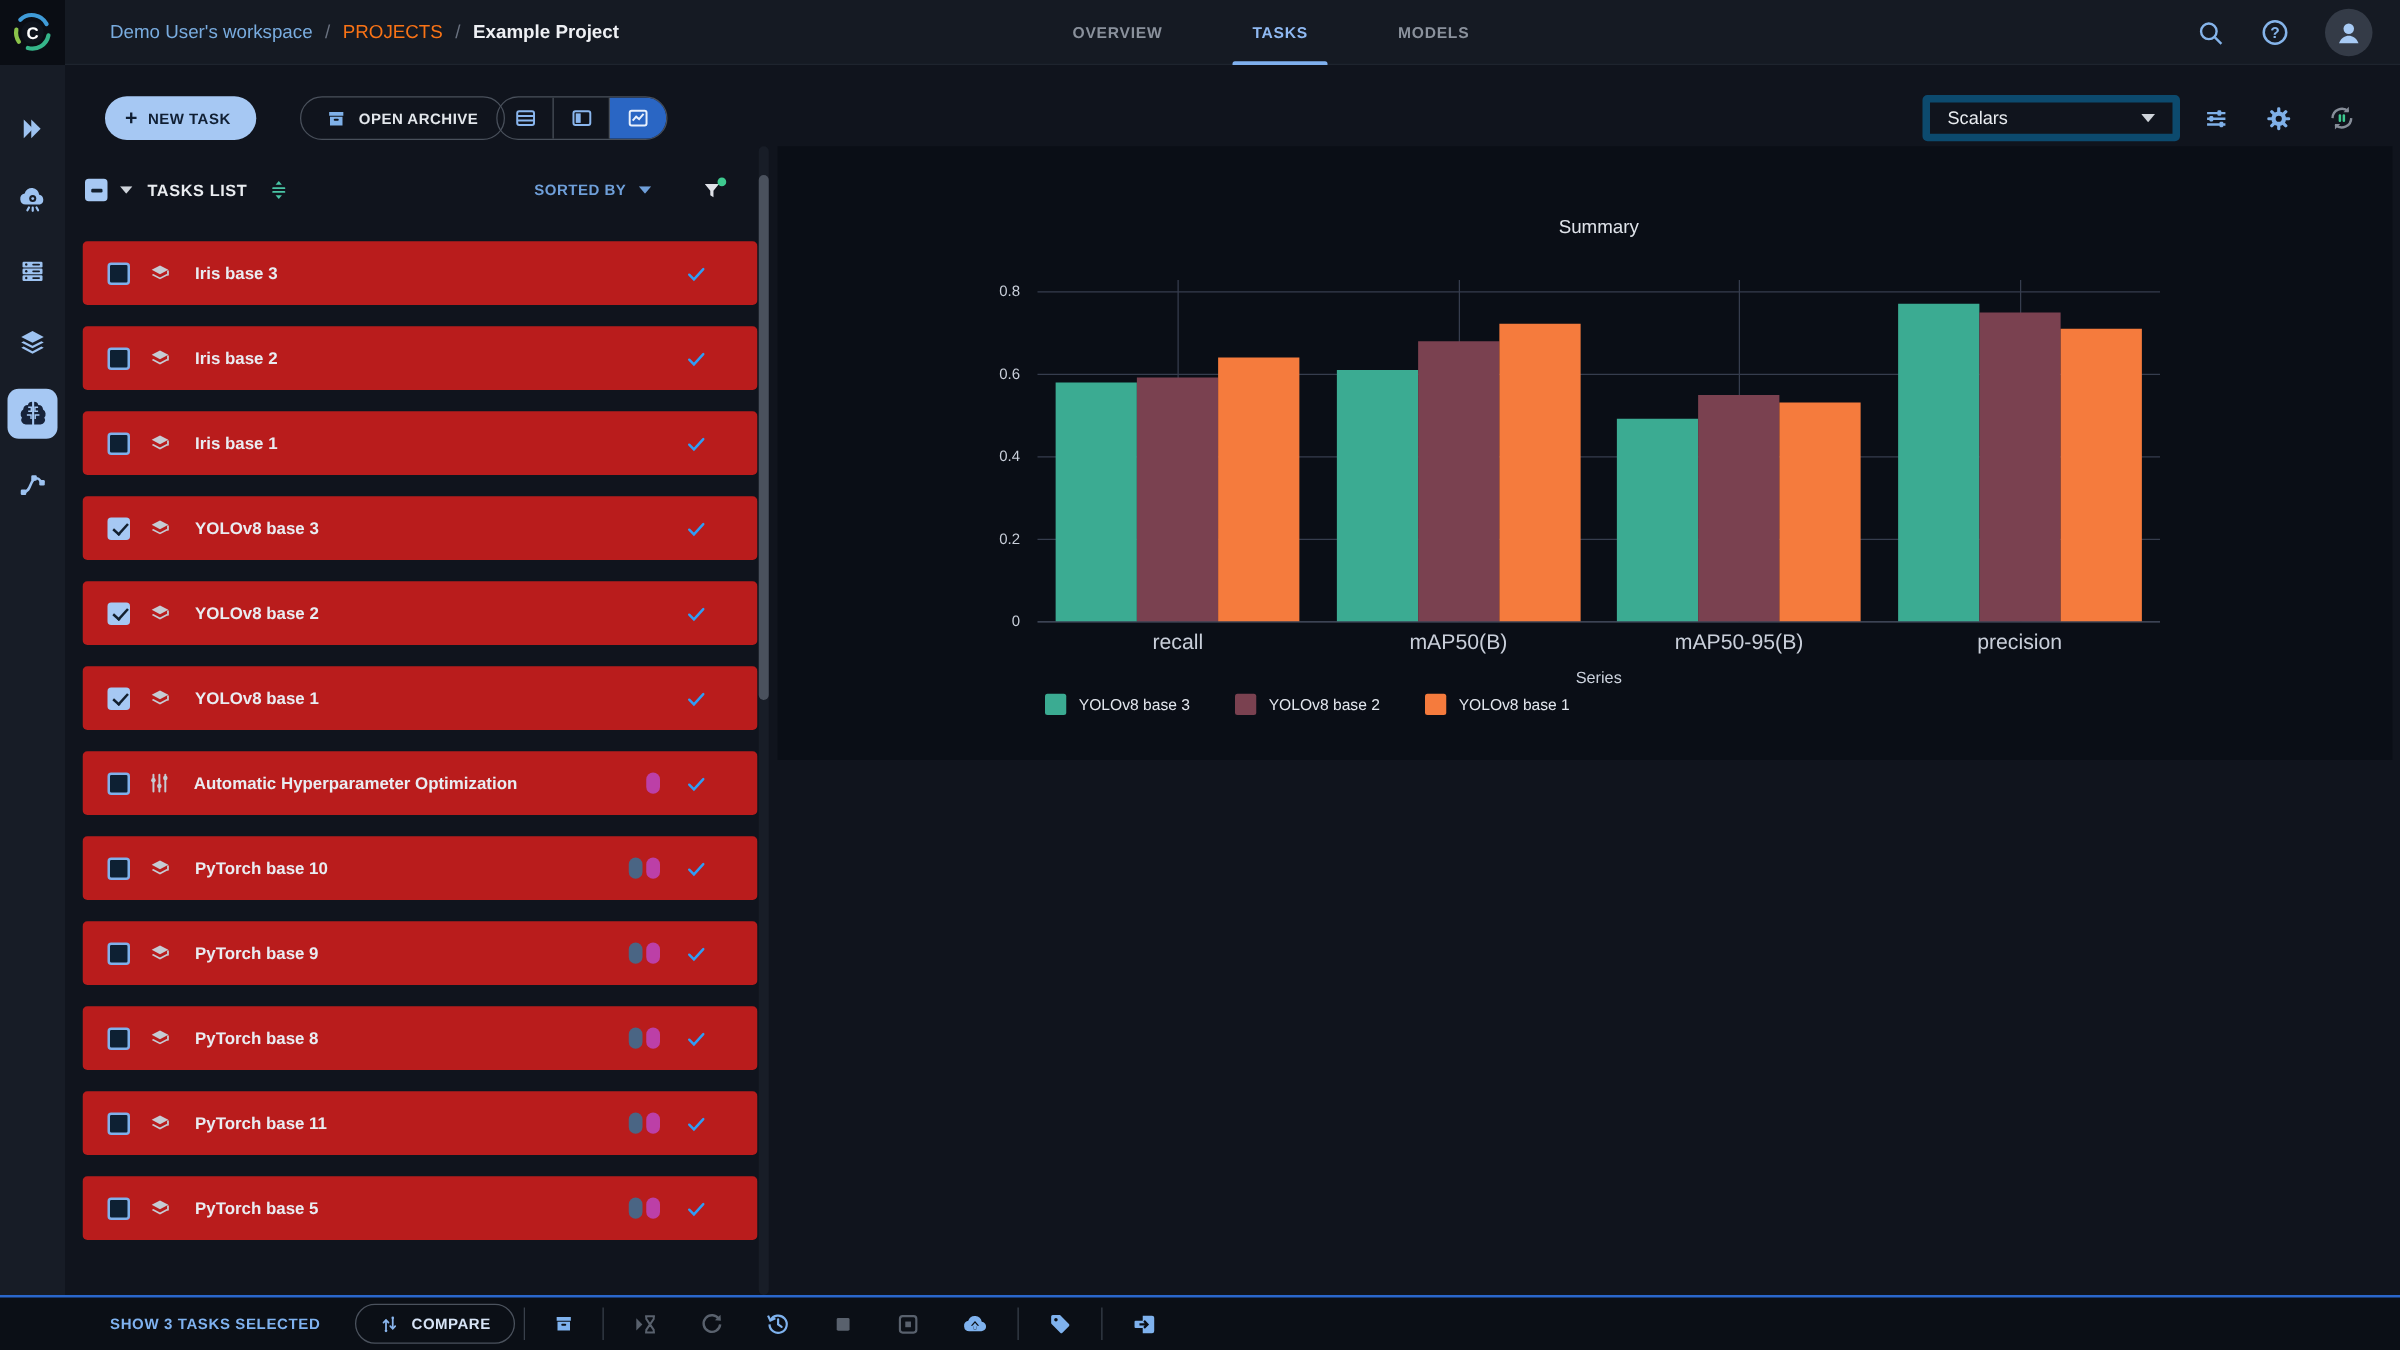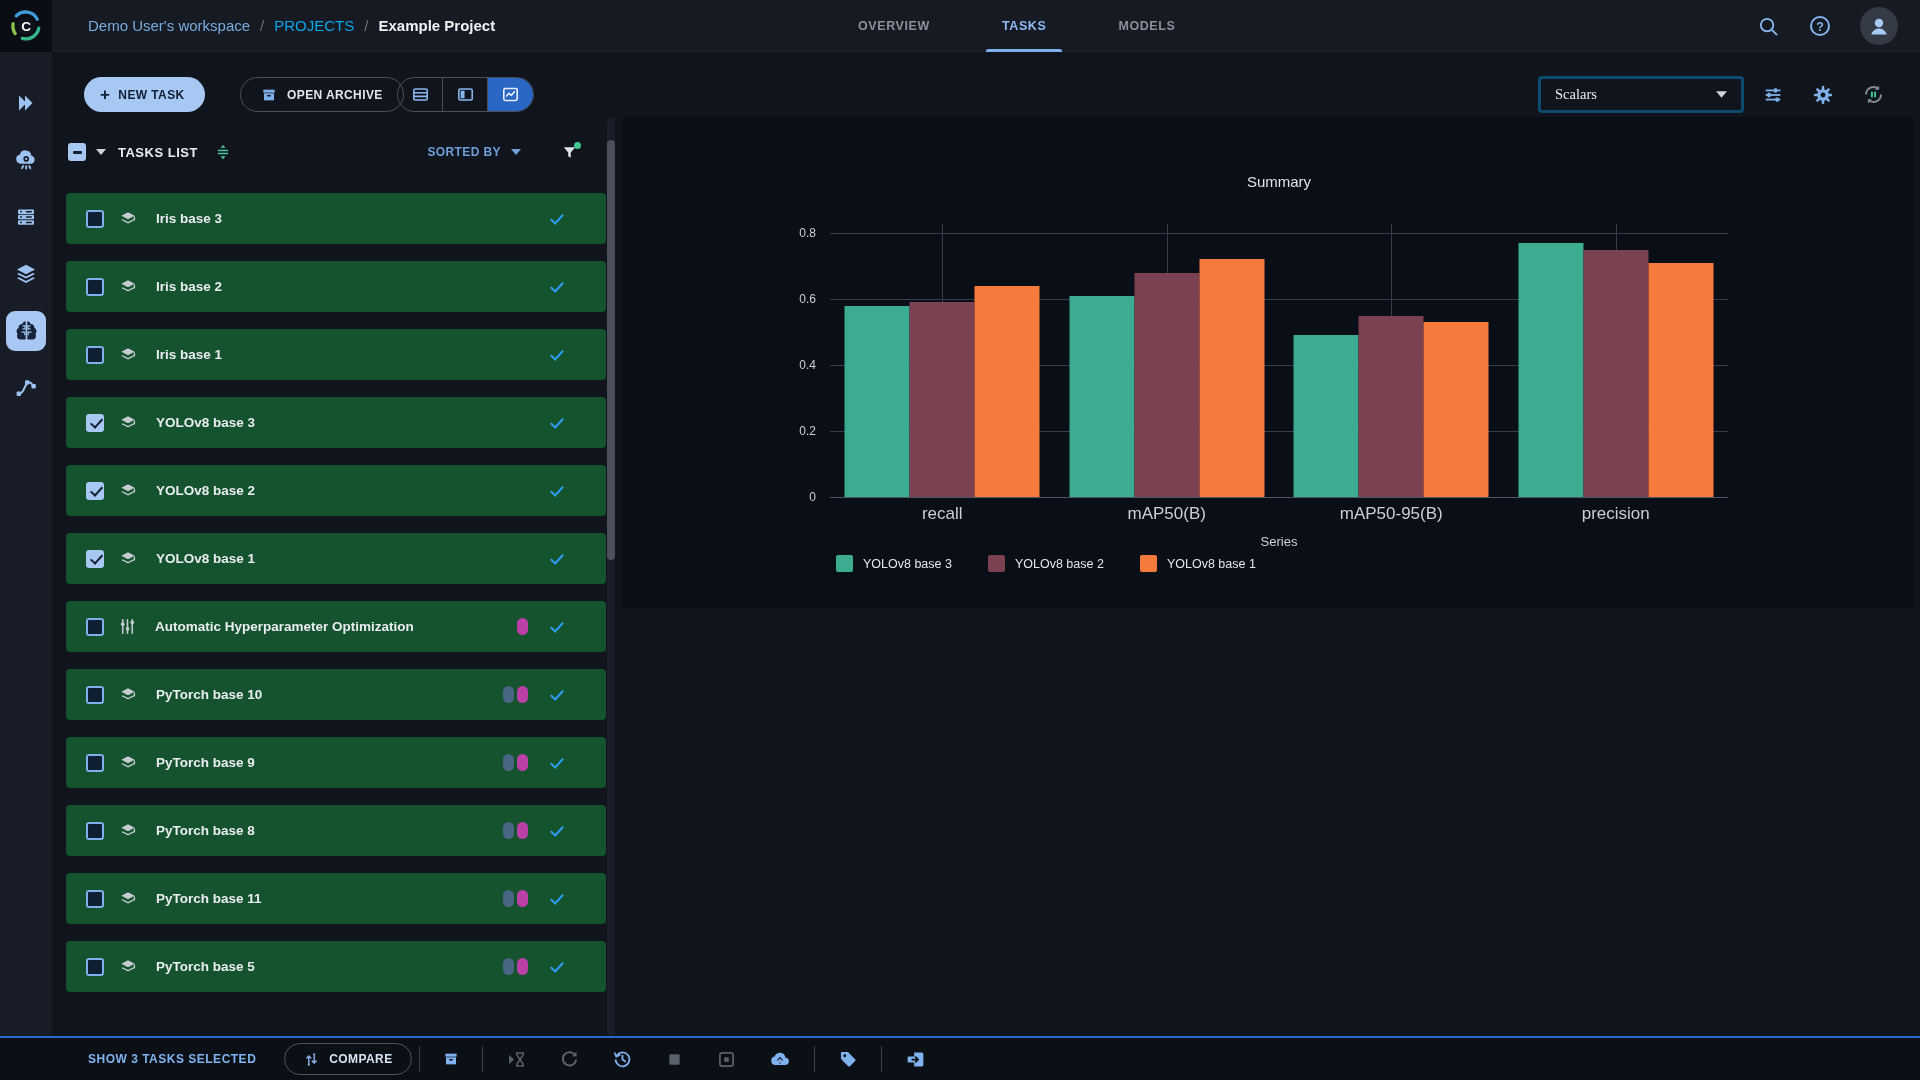--- a/index.html
+++ b/index.html
@@ -8,21 +8,21 @@
 
   .icon { display:inline-flex; align-items:center; justify-content:center; }
   .icon svg { display:block; }
 
   
   .header { position:absolute; top:0; left:0; width:1920px; height:52px; background:#151a23; border-bottom:1px solid #1e242e; z-index:20; display:flex; align-items:center; }
   .logo-box { width:52px; height:52px; background:#0a0d14; display:flex; align-items:center; justify-content:center; flex:none; }
   .breadcrumb { margin-left:36px; display:flex; align-items:center; font-size:15px; white-space:nowrap; }
   .breadcrumb .link { color:#79acdf; }
   .breadcrumb .sep { color:#6a7280; margin:0 10px; }
-  .breadcrumb .crumb { color:#0ea5e9; }
+  .breadcrumb .crumb { color:#f97316; }
   .breadcrumb .crumb.bold { font-weight:bold; color:#eef0f4; }
   .tabs { position:absolute; left:858px; top:0; height:52px; display:flex; gap:72px; }
   .tab { position:relative; height:52px; display:flex; align-items:center; font-size:12.5px; font-weight:bold; letter-spacing:.6px; color:#8a919c; cursor:pointer; }
   .tab.active { color:#8fb9f2; }
   .tab.active::after { content:""; position:absolute; left:-16px; right:-16px; bottom:0; height:3px; background:#7fb0ee; border-radius:2px 2px 0 0; }
   .header-actions { position:absolute; right:22px; top:0; height:52px; display:flex; align-items:center; gap:28px; }
   .header-actions .hbtn { color:#85b4ea; cursor:pointer; }
   .avatar-wrap { width:38px; height:38px; border-radius:50%; background:#343b47; display:flex; align-items:center; justify-content:center; color:#a8cbf5; }
 
   
@@ -34,39 +34,39 @@
   
   .btn-primary { position:absolute; left:84px; top:77px; height:35px; border-radius:18px; background:#a6c8f3; color:#101f33; font-size:12px; font-weight:bold; letter-spacing:.4px; display:flex; align-items:center; padding:0 20px 0 16px; gap:8px; cursor:pointer; }
   .btn-primary .plus { font-size:17px; font-weight:bold; line-height:1; margin-top:-1px; }
   .btn-outline { position:absolute; left:240px; top:77px; height:35px; border-radius:18px; border:1px solid #49505b; color:#e3e7ec; font-size:12px; font-weight:bold; letter-spacing:.4px; display:flex; align-items:center; padding:0 20px; gap:10px; cursor:pointer; }
   .btn-outline .icon { color:#7fb0e8; }
   .toggle-group { position:absolute; left:397px; top:77px; height:35px; border:1px solid #49505b; border-radius:18px; display:flex; overflow:hidden; }
   .seg { width:45px; height:100%; display:flex; align-items:center; justify-content:center; color:#8ab6ee; border-right:1px solid #49505b; cursor:pointer; }
   .seg:last-child { border-right:none; }
   .seg.active { background:#2a66c4; color:#e8f0fc; }
 
-  .select { position:absolute; left:1538px; top:76px; width:206px; height:37px; border:3px solid #0c4a6e; border-radius:4px; display:flex; align-items:center; padding:0 14px; font-size:14.5px; color:#e9ecf0; cursor:pointer;font-family:Liberation Serif, serif; }
+  .select { position:absolute; left:1538px; top:76px; width:206px; height:37px; border:6px solid #0c4a6e; border-radius:4px; display:flex; align-items:center; padding:0 14px; font-size:14.5px; color:#e9ecf0; cursor:pointer; }
   .select .caret { margin-left:auto; color:#cfd4da; }
   .tool-icons { position:absolute; left:1762px; top:76px; height:37px; display:flex; align-items:center; gap:28px; }
   .tool-icons .tbtn { cursor:pointer; color:#7fb0e8; }
   .tool-icons .tbtn.gray { color:#868d98; }
 
   
   .tasks-panel { position:absolute; left:66px; top:117px; width:540px; bottom:44px; overflow:hidden; }
   .panel-header { height:44px; margin-top:13px; display:flex; align-items:center; padding:0 2px; }
   .panel-header .caret { color:#cfd4db; margin:0 12px 0 10px; }
   .panel-title { font-size:13px; font-weight:bold; letter-spacing:.5px; color:#e9ecf0; }
   .panel-header .expand { color:#49c5a5; margin-left:16px; cursor:pointer; }
   .panel-header .spacer, .task-row .spacer { flex:1; }
   .sorted-by { font-size:12px; font-weight:bold; letter-spacing:.4px; color:#6f9fd9; display:flex; align-items:center; gap:10px; cursor:pointer; }
   .funnel-wrap { position:relative; margin:0 26px 0 40px; color:#dfe2e8; cursor:pointer; }
   .funnel-wrap .dot { position:absolute; top:-2px; right:-3px; width:7px; height:7px; border-radius:50%; background:#3ec98f; }
 
   .task-rows { margin-top:19px; }
-  .task-row { height:51px; border-radius:4px; background:#14532d; margin-bottom:17px; display:flex; align-items:center; padding:0 40px 0 20px; cursor:pointer;justify-content:space-between; }
+  .task-row { height:51px; border-radius:4px; background:#b91c1c; margin-bottom:17px; display:flex; align-items:center; padding:0 40px 0 20px; cursor:pointer;justify-content:space-between; }
   .task-row .type-icon { color:#c6cbd3; margin:0 18px 0 14px; }
   .task-name { font-size:13.5px; font-weight:bold; color:#e9ecf1; white-space:nowrap; }
   .tags { display:flex; align-items:center; margin-right:20px; }
   .pill { width:11px; height:17px; border-radius:6px; margin-left:3px; }
   .pill.magenta { background:#bc3fa7; }
   .pill.slate { background:#4a6584; }
   .status-check { color:#2f9df5; }
 
   .checkbox { width:18px; height:18px; border-radius:3px; border:2px solid #7fb0ea; background:#0d2033; position:relative; flex:none; cursor:pointer; }
   .checkbox.checked, .checkbox.ind { background:#a6c8f3; border-color:#a6c8f3; }

